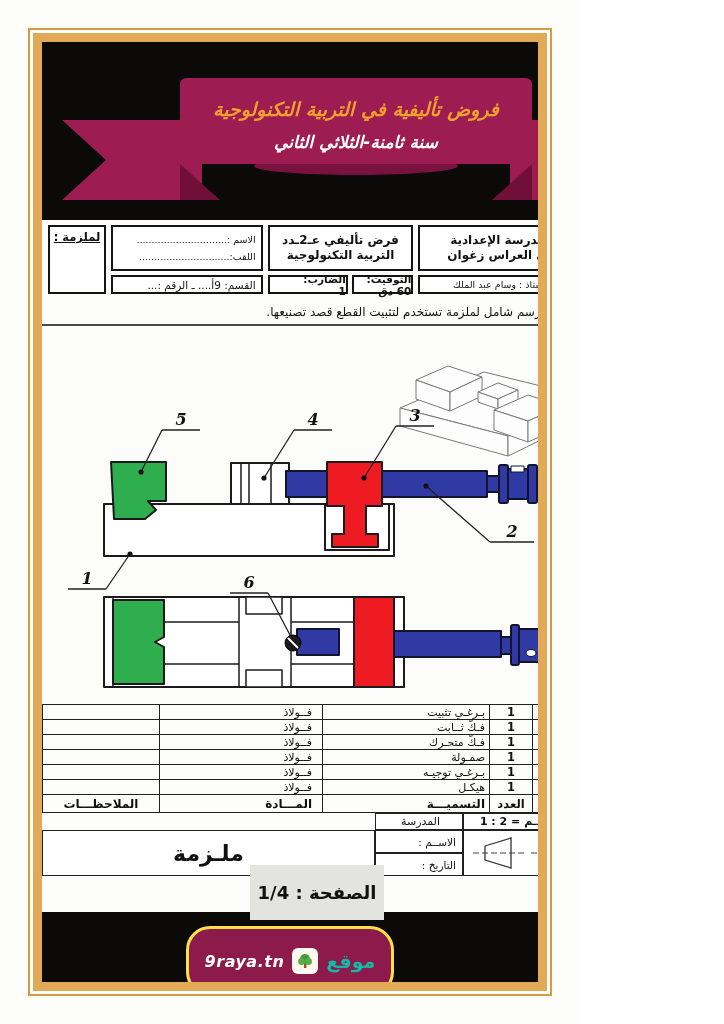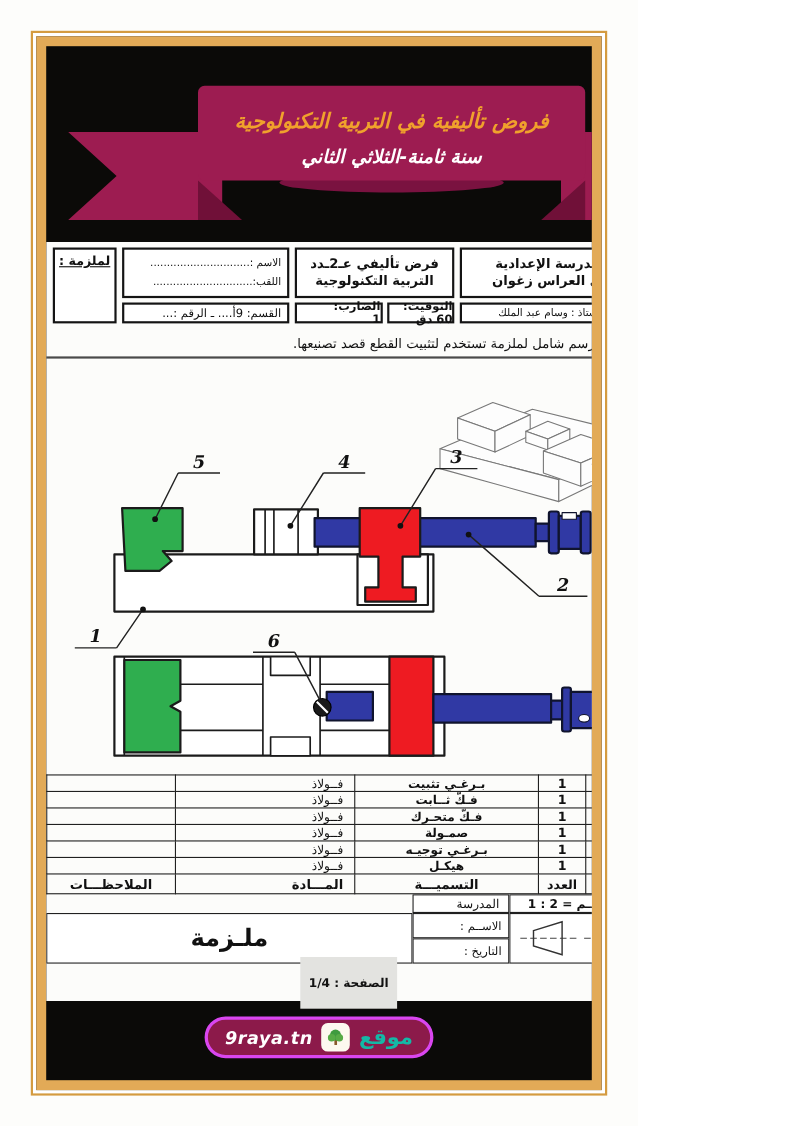--- a/index.html
+++ b/index.html
@@ -41,42 +41,42 @@
   .sanad b{font-weight:bold;}
   
   .drawing-svg{display:block;}
   .callout-num{font-family:"DejaVu Serif",serif;font-style:italic;font-weight:bold;font-size:16px;fill:#111;}
   
   table.parts{direction:rtl;width:550px;border-collapse:collapse;table-layout:fixed;}
   table.parts td,table.parts th{border:1.5px solid #202020;font-size:11px;padding:0 4px;height:14px;
       overflow:hidden;white-space:nowrap;}
   table.parts .c-num{width:50px;text-align:center;font-weight:bold;font-size:11.5px;}
   table.parts .c-qty{width:34px;text-align:center;font-weight:bold;font-size:11.5px;}
-  table.parts .c-name{width:158px;text-align:center;font-weight:bold;}
+  table.parts .c-name{width:158px;text-align:right;}
   table.parts .c-mat{width:148px;text-align:right;padding-right:10px;}
   table.parts .c-note{text-align:center;}
   table.parts th{height:17px;text-align:center;font-size:12px;font-weight:bold;}
   
   .tblock{direction:rtl;display:grid;grid-template-columns:129px 88px 1fr;grid-template-rows:17px 23px 23px;
           width:550px;box-sizing:border-box;}
   .tb{border:1.5px solid #202020;box-sizing:border-box;background:#fff;display:flex;align-items:center;}
   .tb-scale{grid-column:1;grid-row:1;justify-content:center;font-size:11px;font-weight:bold;}
-  .tb-school{grid-column:2;grid-row:1;padding-right:8px;font-size:11px;}
+  .tb-school{grid-column:2;grid-row:1;padding-right:22px;font-size:11px;}
   .tb-spacer{grid-column:3;grid-row:1;border:none;}
   .tb-proj{grid-column:1;grid-row:2 / span 2;justify-content:center;}
   .tb-name{grid-column:2;grid-row:2;padding-right:6px;font-size:10.5px;}
   .tb-date{grid-column:2;grid-row:3;padding-right:6px;font-size:10.5px;}
   .tb-title{grid-column:3;grid-row:2 / span 2;justify-content:center;font-size:22px;font-weight:bold;}
   
   .pageline{text-align:center;padding:6px 0 9px 0;}
-  .pageline span{background:#e3e3e0;padding:17px 8px;font-size:11px;font-weight:bold;direction:rtl;}
+  .pageline span{background:#e3e3e0;padding:17px 8px;font-size:18px;font-weight:bold;direction:rtl;}
   
   .footer-area{display:flex;justify-content:center;margin-top:14px;}
   .logo-pill{direction:ltr;display:flex;align-items:center;gap:8px;background:#8c1a4a;
-             border:3px solid #d946ef;border-radius:24px;padding:0 16px;height:32px;}
+             border:3px solid #fde047;border-radius:24px;padding:16px 16px;height:32px;}
   .logo-en{color:#fff;font-weight:bold;font-style:italic;font-size:16px;letter-spacing:.5px;}
   .logo-tree{width:26px;height:26px;background:#fdf9ef;border-radius:6px;display:flex;
              align-items:center;justify-content:center;}
   .logo-ar{color:#14b8a6;font-weight:bold;font-size:19px;}
 </style>
 </head>
 <body>
 
 <div class="page">
  <div class="frame-outer">

